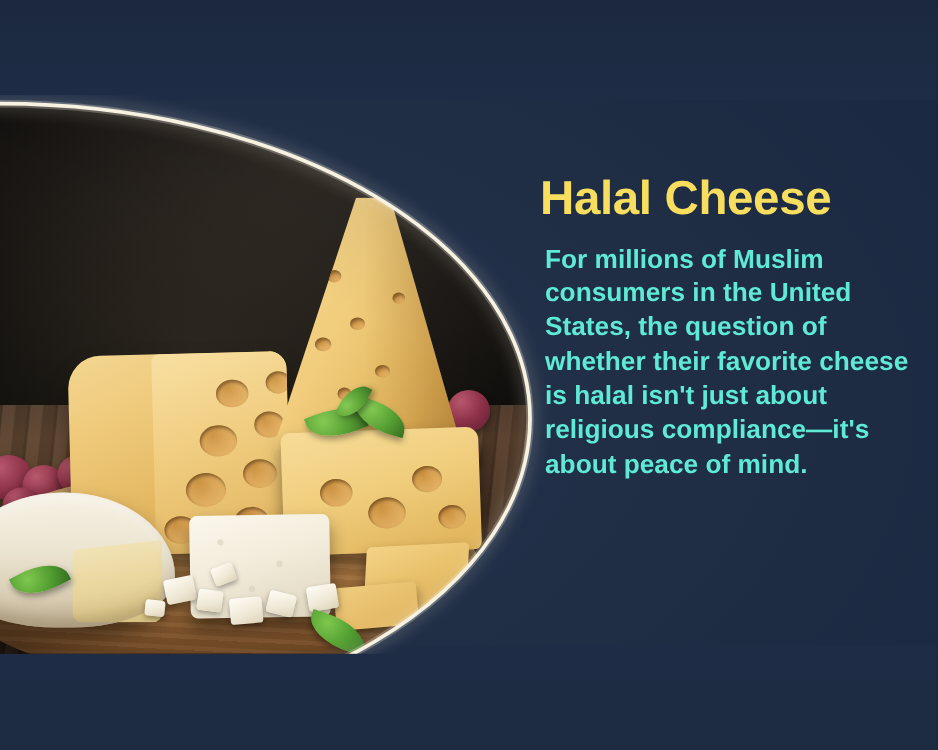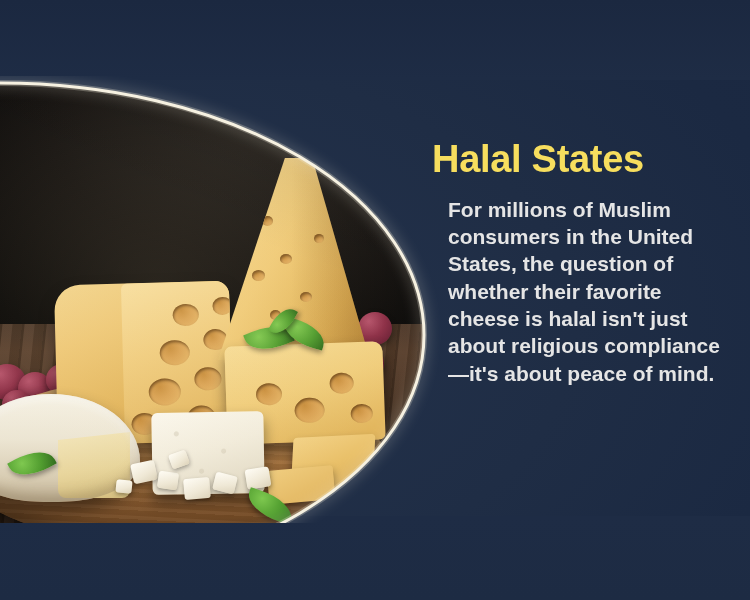--- a/index.html
+++ b/index.html
@@ -283,25 +283,25 @@
   .headline {
     color: #f7de5e;
     font-size: 38px;
     font-weight: bold;
     letter-spacing: -0.3px;
     line-height: 1.05;
     margin: 0 0 14px 0;
     white-space: nowrap;
   }
   .body-copy {
-    color: #e5e5e5;
+    color: #5eead4;
     font-size: 21px;
     font-weight: bold;
     line-height: 1.30;
-    margin: 16px;
+    margin: 4px;
   }
 </style>
 </head>
 <body>
 
 <div id="canvas">
 
   <div class="bg"></div>
   <div class="bg-top-sheen"></div>
   <div class="bg-bottom-sheen"></div>
@@ -396,17 +396,17 @@
         <rect x="0" y="76" width="750" height="447"></rect>
       </clipPath>
     </defs>
     <g clip-path="url(#bandClip)">
       <ellipse cx="0" cy="335" rx="424" ry="252" fill="none" stroke="#f4eedc" stroke-width="6" opacity="0.35" filter="url(#arcGlow)"></ellipse>
       <ellipse cx="0" cy="335" rx="424" ry="252" fill="none" stroke="#f6f1e1" stroke-width="3"></ellipse>
     </g>
   </svg>
 
   <div class="text-col">
-    <h1 class="headline">Halal States</h1>
+    <h1 class="headline">Halal Cheese</h1>
     <p class="body-copy">For millions of Muslim consumers in the United States, the question of whether their favorite cheese is halal isn't just about religious compliance—it's about peace of mind.</p>
   </div>
 
 </div>
 
 </body></html>

